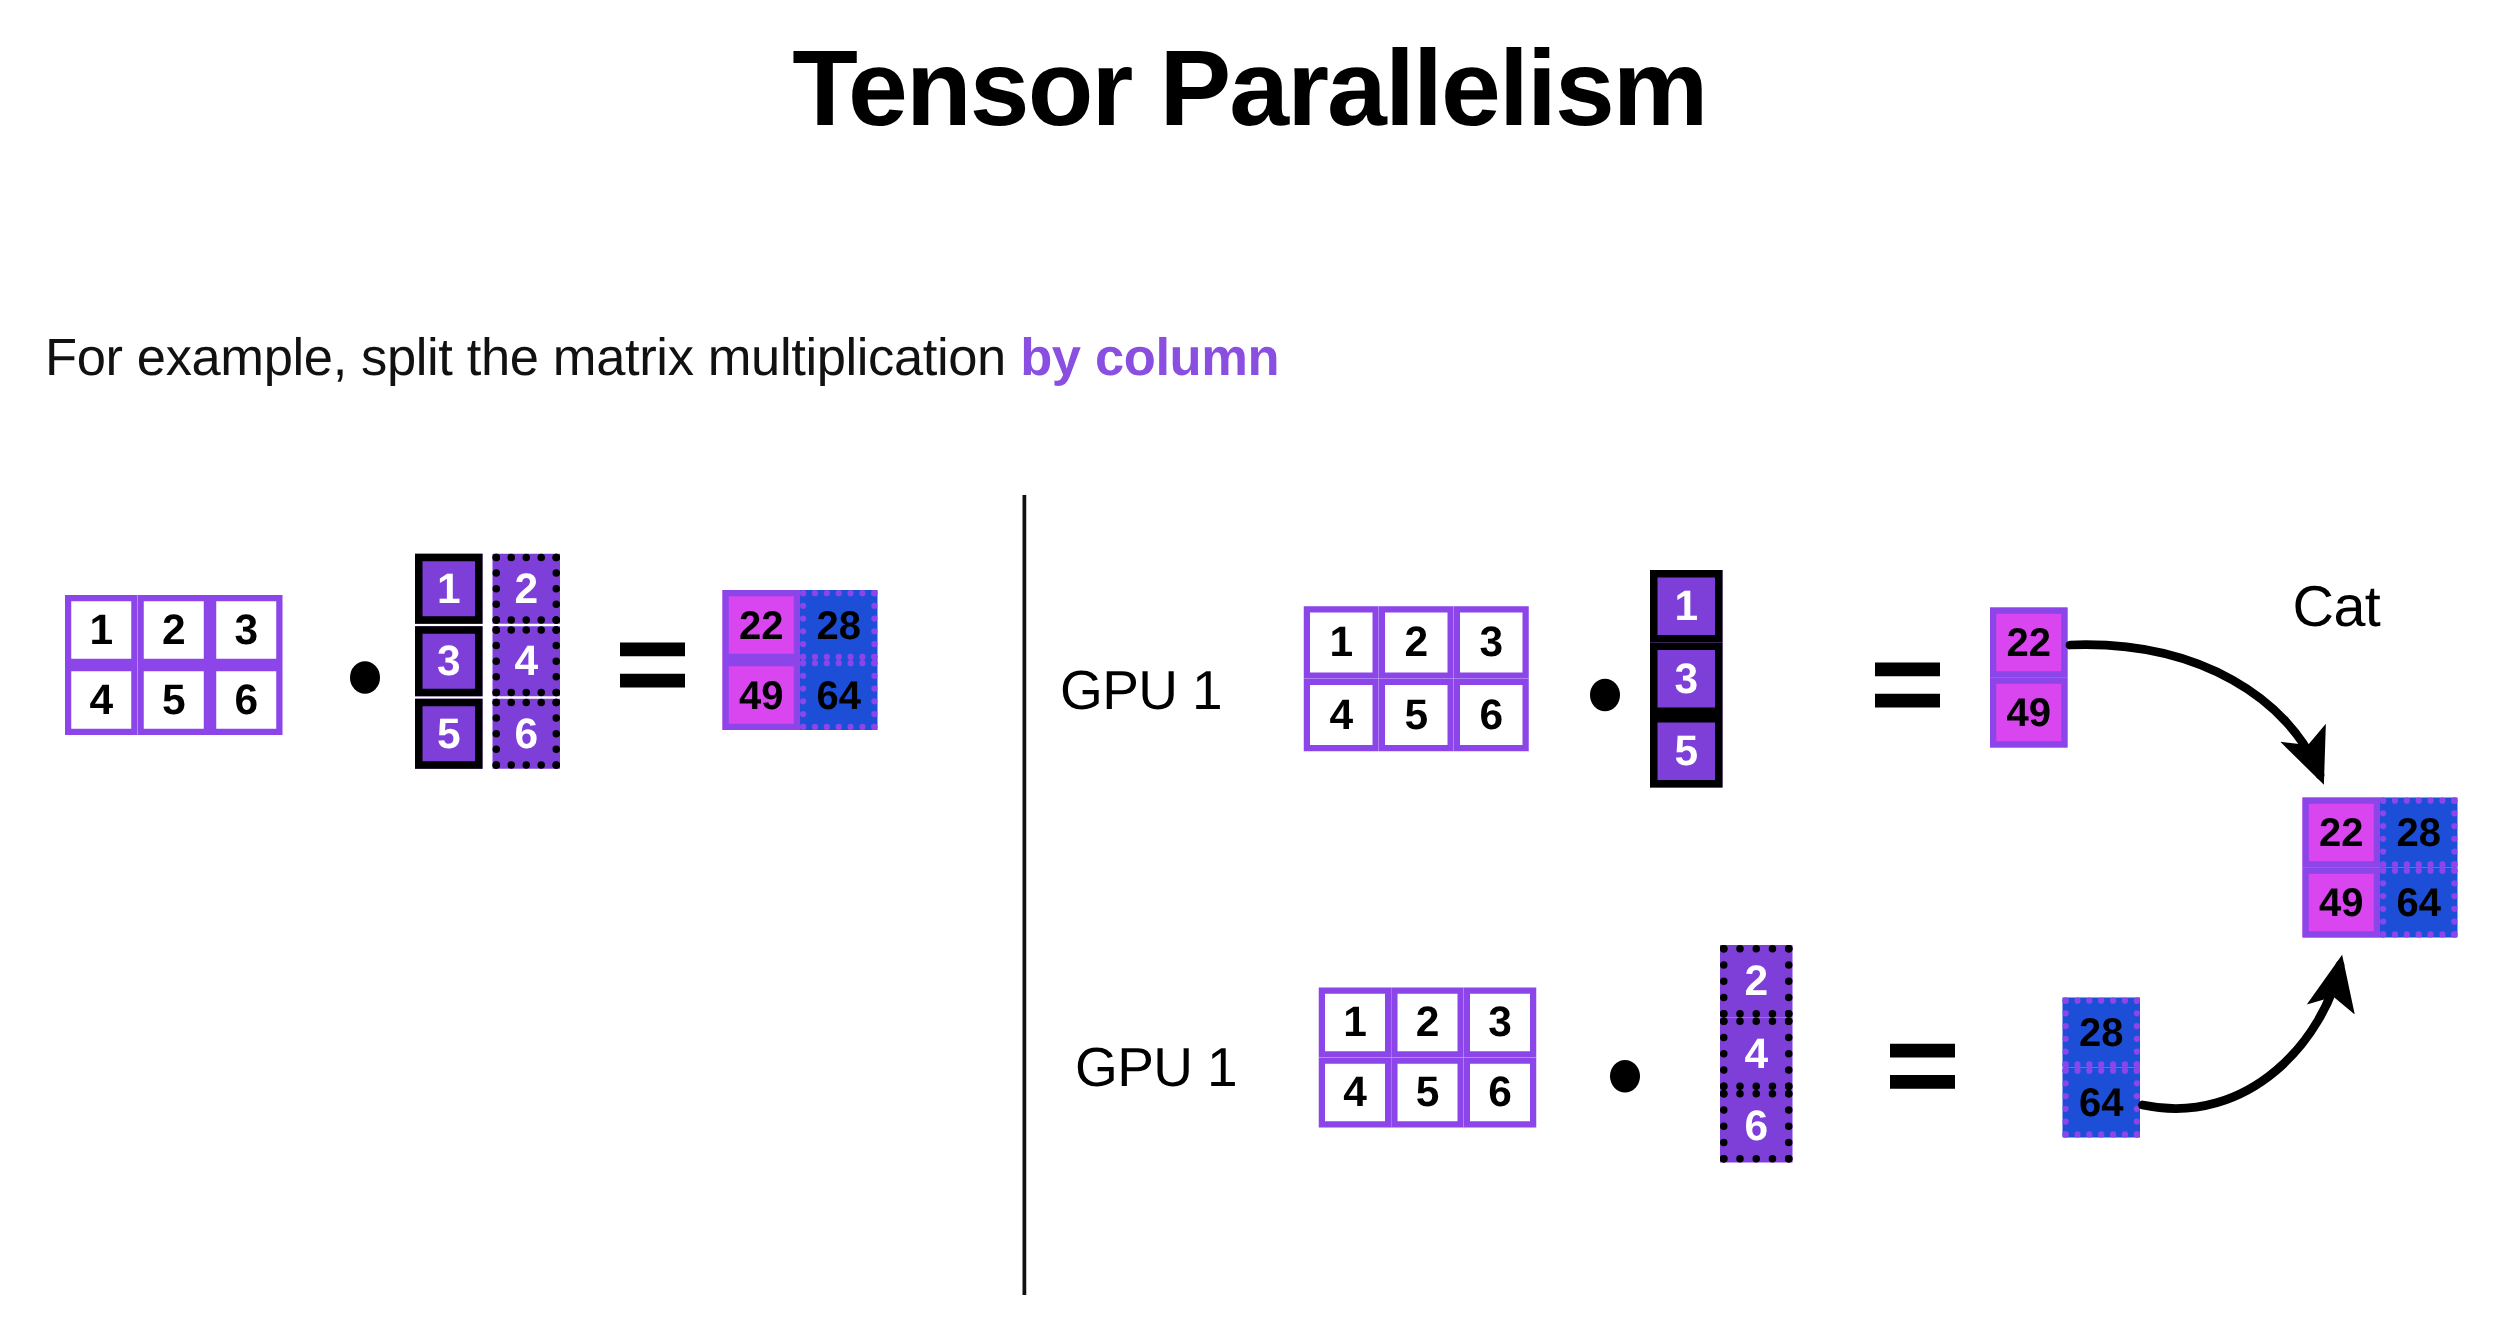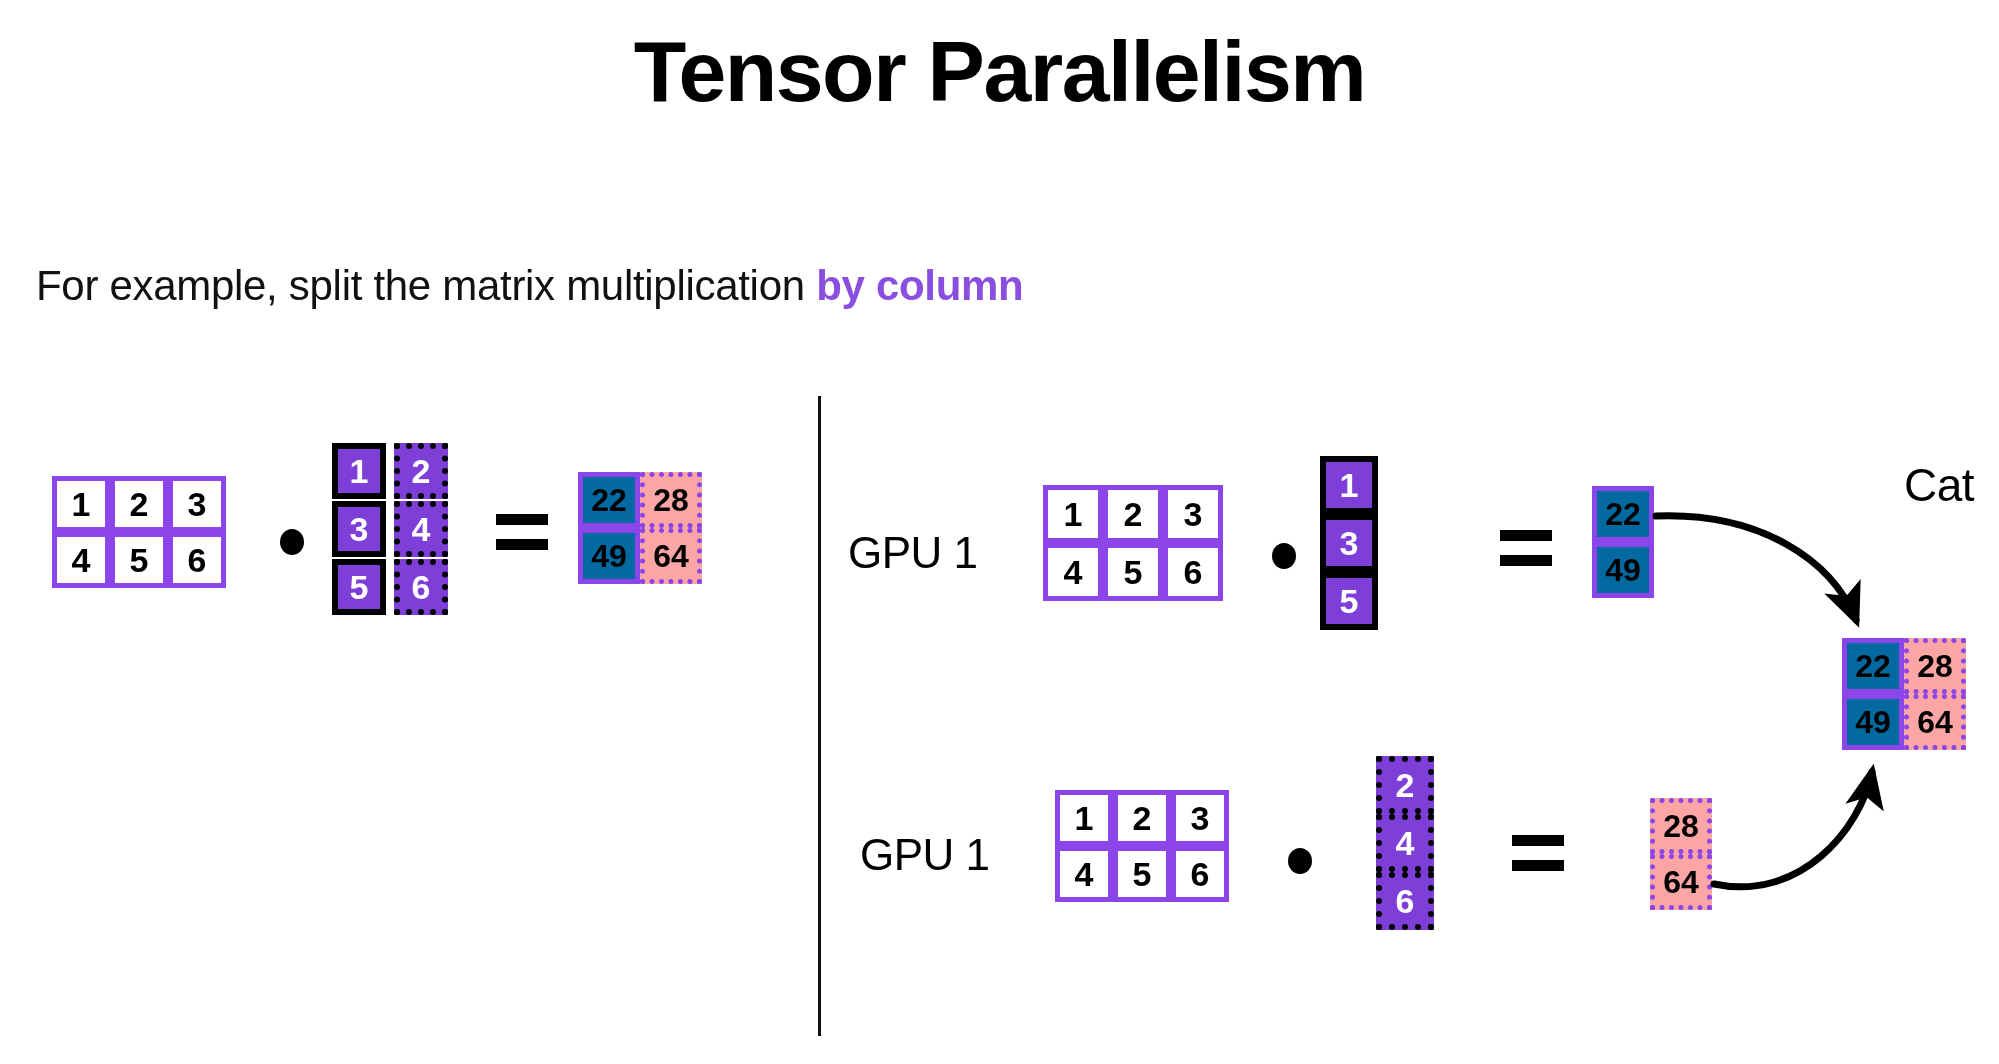--- a/index.html
+++ b/index.html
@@ -79,27 +79,27 @@
     color: #ffffff;
   }
   
   .cell.b-dotted {
     background: #7E3FD8;
     border: 6px dotted #000000;
     color: #ffffff;
   }
   
   .cell.r-solid {
-    background: #0369a1;
+    background: #d946ef;
     border: 5px solid #8B45E8;
     color: #000000;
   }
   
   .cell.r-dotted {
-    background: #fca5a5;
+    background: #1d4ed8;
     border: 5px dotted #8B45E8;
     color: #000000;
     text-align: center;
   }
 
   
   .op-dot {
     position: absolute;
     width: 24px;
     height: 26px;
@@ -217,21 +217,21 @@
 
 <div class="cell b-dotted" style="left:1376px; top:756px; width:58px; height:58px;">2</div>
 <div class="cell b-dotted" style="left:1376px; top:814px; width:58px; height:58px;">4</div>
 <div class="cell b-dotted" style="left:1376px; top:872px; width:58px; height:58px;">6</div>
 
 <div class="op-eq" style="left:1512px; top:835px;"></div>
 
 <div class="cell r-dotted" style="left:1650px; top:798px; width:62px; height:56px; font-size:32px;">28</div>
 <div class="cell r-dotted" style="left:1650px; top:854px; width:62px; height:56px; font-size:32px;">64</div>
 
-<div id="cat-label" style="left:1904px; top:458px;text-align:center;">Cat</div>
+<div id="cat-label" style="left:1834px; top:458px;text-align:center;">Cat</div>
 
 <div class="cell r-solid" style="left:1842px; top:638px; width:62px; height:56px; font-size:32px;">22</div>
 <div class="cell r-dotted" style="left:1904px; top:638px; width:62px; height:56px; font-size:32px;">28</div>
 <div class="cell r-solid" style="left:1842px; top:694px; width:62px; height:56px; font-size:32px;">49</div>
 <div class="cell r-dotted" style="left:1904px; top:694px; width:62px; height:56px; font-size:32px;">64</div>
 
 <svg id="arrows" viewBox="0 0 1999 1064" xmlns="http://www.w3.org/2000/svg">
   <defs>
     <marker id="arrowhead" markerWidth="7" markerHeight="7" refX="5.2" refY="3.1" orient="auto" markerUnits="strokeWidth">
       <path d="M0,0.3 L6.4,3.1 L0,5.9 L1.5,3.1 Z" fill="#000000"></path>

